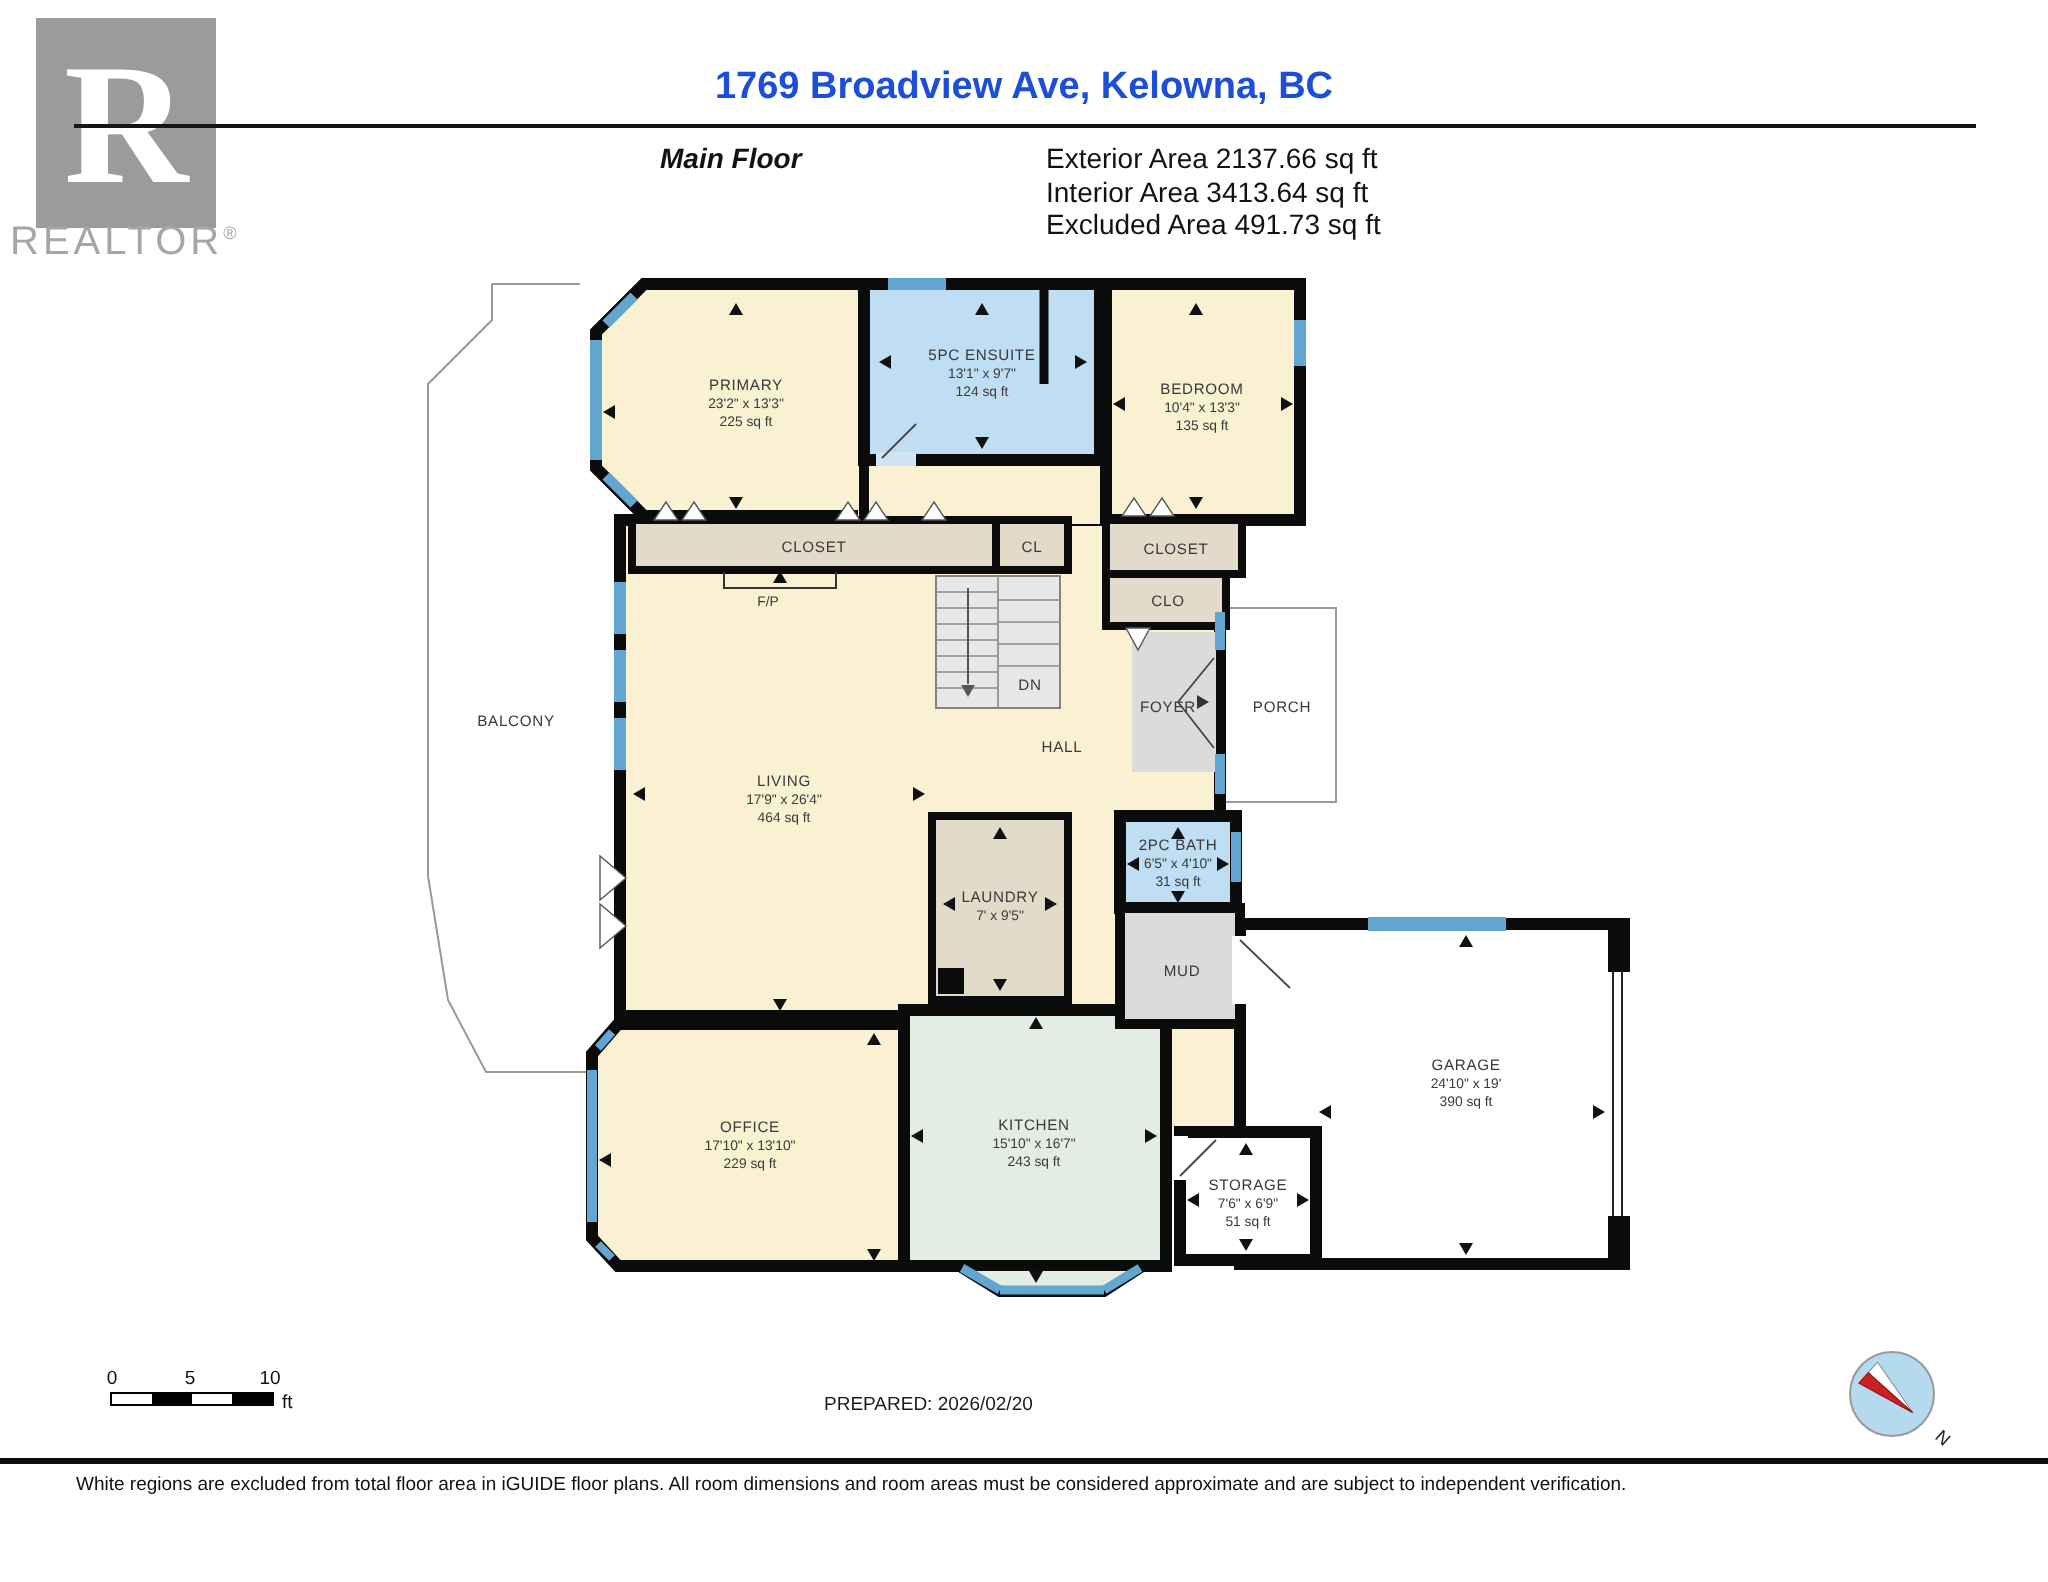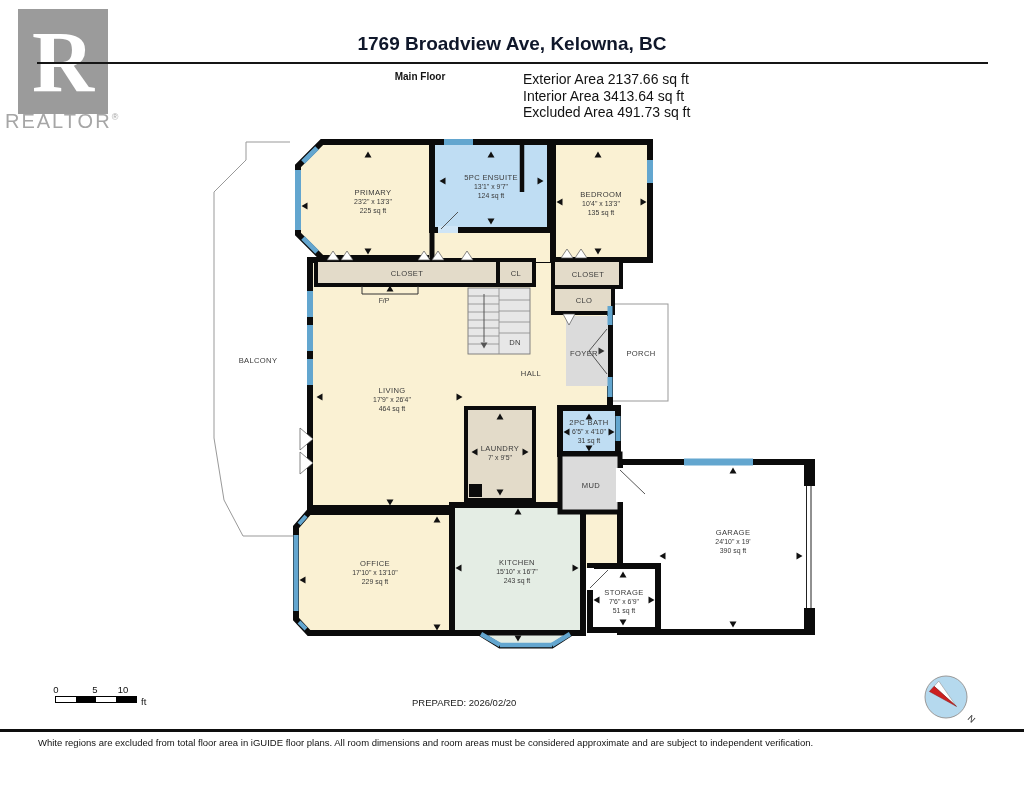--- a/index.html
+++ b/index.html
@@ -6,24 +6,24 @@
   body{width:1024px;height:791px;position:relative;background:#fff;
        font-family:"Liberation Sans",sans-serif;overflow:hidden;}
   
   .logo-box{position:absolute;left:18px;top:9px;width:90px;height:105px;background:#9b9b9b;
             display:flex;align-items:center;justify-content:center;z-index:1;}
   .logo-r{color:#fff;font-family:"Liberation Serif",serif;font-weight:bold;font-size:86px;line-height:90px;}
   .logo-word{position:absolute;left:5px;top:110px;width:135px;color:#a6a6a6;font-size:20px;
              letter-spacing:2px;z-index:1;}
   .logo-word sup{font-size:9px;}
   .page-title{position:absolute;left:0;top:33px;width:1024px;text-align:center;
-              font-size:19px;font-weight:bold;color:#0f172a;z-index:2;}
+              font-size:19px;font-weight:bold;color:#1d4ed8;z-index:2;}
   .title-rule{position:absolute;left:37px;top:62px;width:951px;height:2px;background:#151515;z-index:3;}
-  .floor-label{position:absolute;left:330px;top:71px;width:180px;text-align:center;
-               font-size:10px;font-weight:bold;color:#121212;}
+  .floor-label{position:absolute;left:330px;top:71px;width:180px;text-align:left;
+               font-size:14px;font-weight:bold;color:#121212;font-style:italic;}
   .stats{position:absolute;left:523px;top:71px;font-size:14px;color:#121212;line-height:16.5px;}
   
   .plan{position:absolute;left:0;top:0;}
   .rn{font-size:7.6px;fill:#3a3a3a;text-anchor:middle;letter-spacing:.35px;font-family:"Liberation Sans",sans-serif;}
   .rd{font-size:6.9px;fill:#3a3a3a;text-anchor:middle;font-family:"Liberation Sans",sans-serif;}
   .cream{fill:#faf1d3;stroke:#0b0b0b;stroke-width:6;}
   .blue{fill:#bfddf3;stroke:#0b0b0b;stroke-width:6;}
   .tan{fill:#e3dbc9;stroke:#0b0b0b;stroke-width:4;}
   .mint{fill:#e4ede4;stroke:#0b0b0b;stroke-width:6;}
   .gray{fill:#dbdbdb;}
@@ -263,21 +263,21 @@
   <text x="516" y="276" class="rn">CL</text>
   <text x="588" y="277" class="rn">CLOSET</text>
   <text x="584" y="303" class="rn">CLO</text>
   <text x="384" y="303" class="rd">F/P</text>
   <text x="515" y="345" class="rn">DN</text>
 </svg>
 
 <div class="scalebar">
   <span class="tick" style="left:3px">0</span>
   <span class="tick" style="left:42px">5</span>
-  <span class="tick" style="left:70px">10</span>
+  <span class="tick" style="left:82px">10</span>
   <div class="bar">
     <div class="seg w"></div>
     <div class="seg b"></div>
     <div class="seg w"></div>
     <div class="seg b"></div>
   </div>
   <span class="unit">ft</span>
 </div>
 
 <div class="prepared">PREPARED: 2026/02/20</div>

